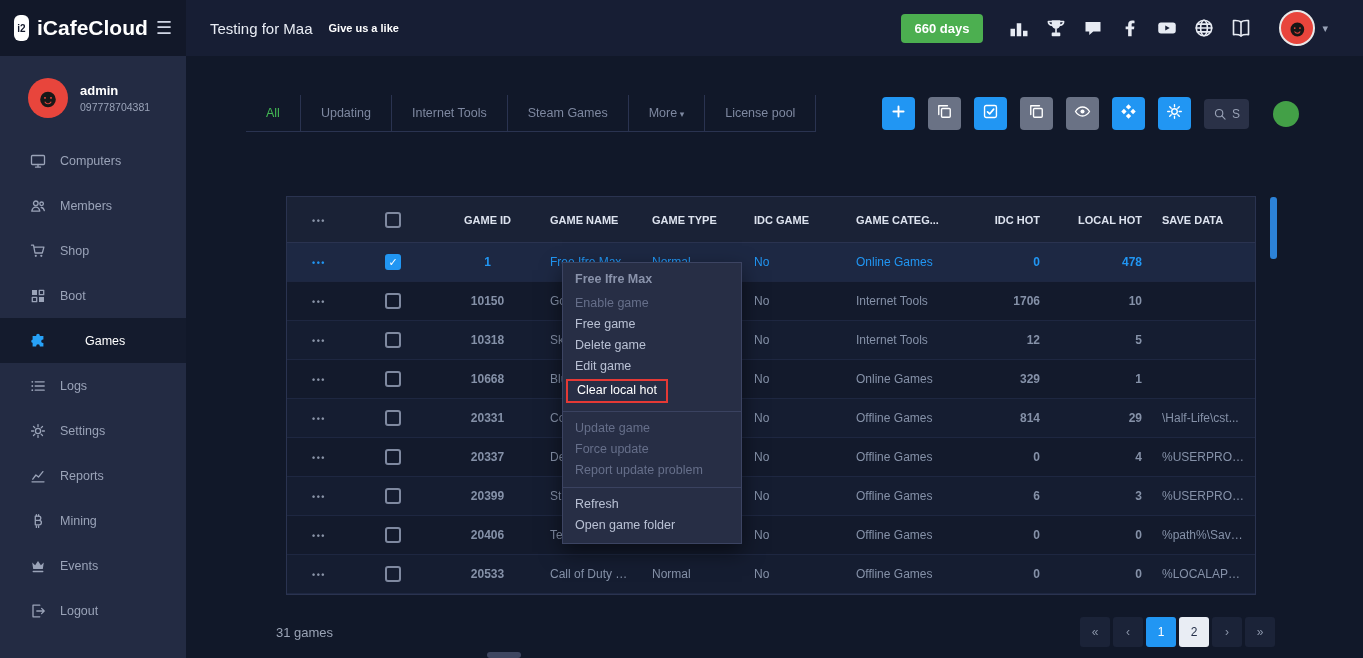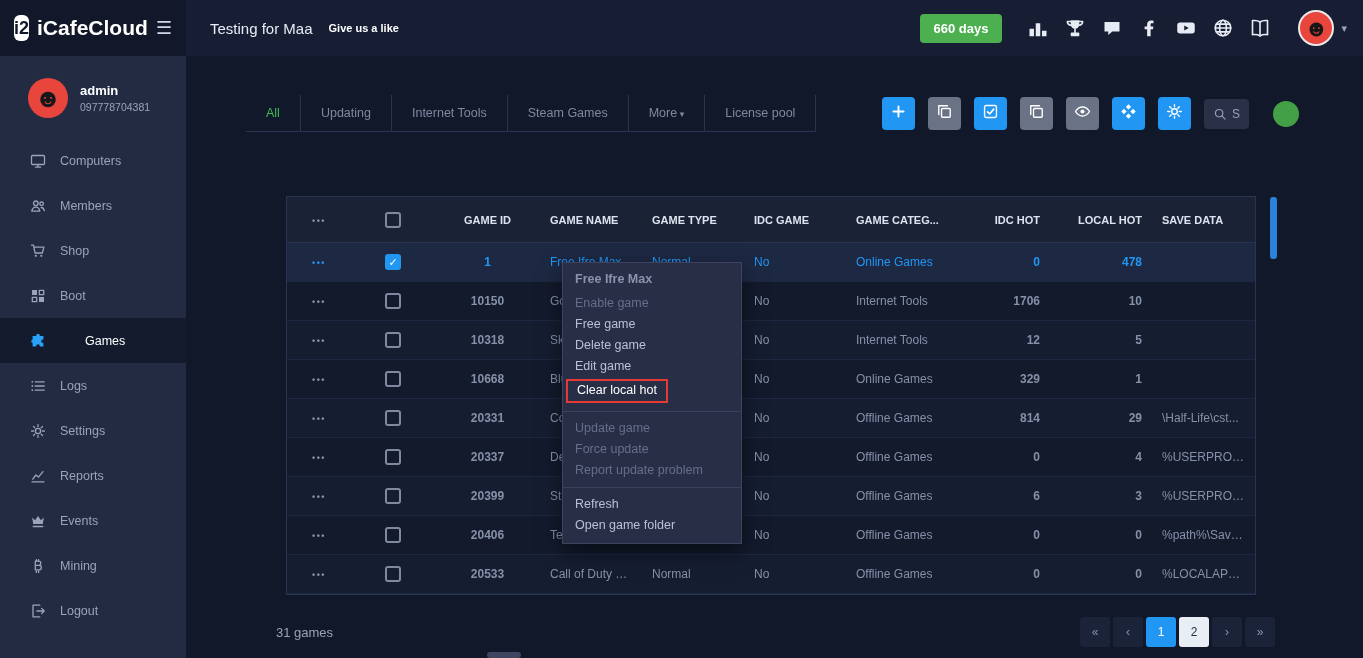--- a/index.html
+++ b/index.html
@@ -9,27 +9,27 @@
     --topbar:#171e34; --brand:#121829; --sidebar:#232b43; --main:#111829;
     --thead:#1a2236; --row:#151d31; --rowalt:#131a2c; --rowsel:#1d2843;
     --border:#2a3350; --blue:#2196f3; --green:#4caf50; --red:#e53935;
     --muted:#7e88a0; --menubg:#272e45;
   }
   [data-interactable="true"]{ cursor:pointer; }
 
   
   .topbar{position:absolute;top:0;left:0;right:0;height:56px;background:var(--topbar);display:flex;align-items:center;z-index:30;}
   .brand{width:186px;height:56px;background:var(--brand);display:flex;align-items:center;padding:0 14px;gap:8px;flex-shrink:0;}
-  .logo-mark{width:26px;height:26px;border-radius:6px;background:#fff;color:#12182b;font-weight:bold;font-size:18px;display:flex;align-items:center;justify-content:center;}
+  .logo-mark{width:26px;height:26px;border-radius:6px;background:#fff;color:#12182b;font-weight:bold;font-size:10px;display:flex;align-items:center;justify-content:center;}
   .brand-name{color:#fff;font-size:21px;font-weight:bold;flex:1;}
   .hamburger{color:#cfd5e4;font-size:18px;}
   .topbar-title{display:flex;align-items:center;gap:16px;margin-left:24px;}
   .title-text{color:#e8ecf4;font-size:15px;}
   .like-link{color:#fff;font-size:11px;font-weight:bold;}
-  .topbar-right{margin-left:auto;display:flex;align-items:center;padding-right:16px;}
+  .topbar-right{margin-left:auto;display:flex;align-items:center;padding-right:35px;}
   .days-badge{background:var(--green);color:#fff;font-size:13px;font-weight:bold;border-radius:4px;padding:7px 14px;margin-right:26px;}
   .tb-icons{display:flex;align-items:center;gap:17px;margin-right:28px;}
   .tb-icon{width:20px;height:20px;color:#e7ebf3;display:inline-block;}
   .tb-icon svg{width:100%;height:100%;}
   .avatar{width:36px;height:36px;border-radius:50%;background:#e8453c;border:2px solid #e9e9e9;display:flex;align-items:center;justify-content:center;color:#161616;font-size:23px;line-height:1;}
   .chevron{color:#9aa3b8;font-size:11px;margin-left:7px;}
 
   
   .sidebar{position:absolute;top:56px;left:0;width:186px;bottom:0;background:var(--sidebar);z-index:20;}
   .user-block{display:flex;align-items:center;gap:12px;padding:22px 8px 20px 28px;}
@@ -223,31 +223,31 @@
       </div>
       <div class="nav-item" data-interactable="true">
         <span class="nav-icon" data-interactable="false"><svg viewBox="0 0 16 16" xmlns="http://www.w3.org/2000/svg" fill="none" stroke="currentColor" stroke-width="1.3" stroke-linecap="round" stroke-linejoin="round">
             <path d="M2 13.8h12"></path>
             <path d="M2.8 11.2l3.1-4.2 2.6 2.1 4.4-5.5"></path>
           </svg></span>
         <span class="nav-label" data-interactable="false">Reports</span>
       </div>
       <div class="nav-item" data-interactable="true">
         <span class="nav-icon" data-interactable="false"><svg viewBox="0 0 16 16" xmlns="http://www.w3.org/2000/svg" fill="none" stroke="currentColor" stroke-width="1.3" stroke-linecap="round" stroke-linejoin="round">
+            <path d="M5.3 3.2h3.4a2.1 2.1 0 0 1 0 4.2H5.3m0 0h3.9a2.2 2.2 0 0 1 0 4.4H5.3V3.2z"></path>
+            <path d="M6.4 1.6v1.6M8.6 1.6v1.6M6.4 12.8v1.6M8.6 12.8v1.6"></path>
+          </svg></span>
+        <span class="nav-label" data-interactable="false">Mining</span>
+      </div>
+      <div class="nav-item" data-interactable="true">
+        <span class="nav-icon" data-interactable="false"><svg viewBox="0 0 16 16" xmlns="http://www.w3.org/2000/svg" fill="none" stroke="currentColor" stroke-width="1.3" stroke-linecap="round" stroke-linejoin="round">
             <path d="M2.2 4.5l2.9 2.8L8 3l2.9 4.3 2.9-2.8-1 6.5H3.2z" fill="currentColor" stroke="none"></path>
             <path d="M3.2 13.5h9.6"></path>
           </svg></span>
         <span class="nav-label" data-interactable="false">Events</span>
-      </div>
-      <div class="nav-item" data-interactable="true">
-        <span class="nav-icon" data-interactable="false"><svg viewBox="0 0 16 16" xmlns="http://www.w3.org/2000/svg" fill="none" stroke="currentColor" stroke-width="1.3" stroke-linecap="round" stroke-linejoin="round">
-            <path d="M5.3 3.2h3.4a2.1 2.1 0 0 1 0 4.2H5.3m0 0h3.9a2.2 2.2 0 0 1 0 4.4H5.3V3.2z"></path>
-            <path d="M6.4 1.6v1.6M8.6 1.6v1.6M6.4 12.8v1.6M8.6 12.8v1.6"></path>
-          </svg></span>
-        <span class="nav-label" data-interactable="false">Mining</span>
       </div>
       <div class="nav-item" data-interactable="true">
         <span class="nav-icon" data-interactable="false"><svg viewBox="0 0 16 16" xmlns="http://www.w3.org/2000/svg" fill="none" stroke="currentColor" stroke-width="1.3" stroke-linecap="round" stroke-linejoin="round">
             <path d="M9.8 2.2H3v11.6h6.8"></path>
             <path d="M6.8 8h7.2M11.6 5.4L14.2 8l-2.6 2.6"></path>
           </svg></span>
         <span class="nav-label" data-interactable="false">Logout</span>
       </div>
     </div>
 </div>

